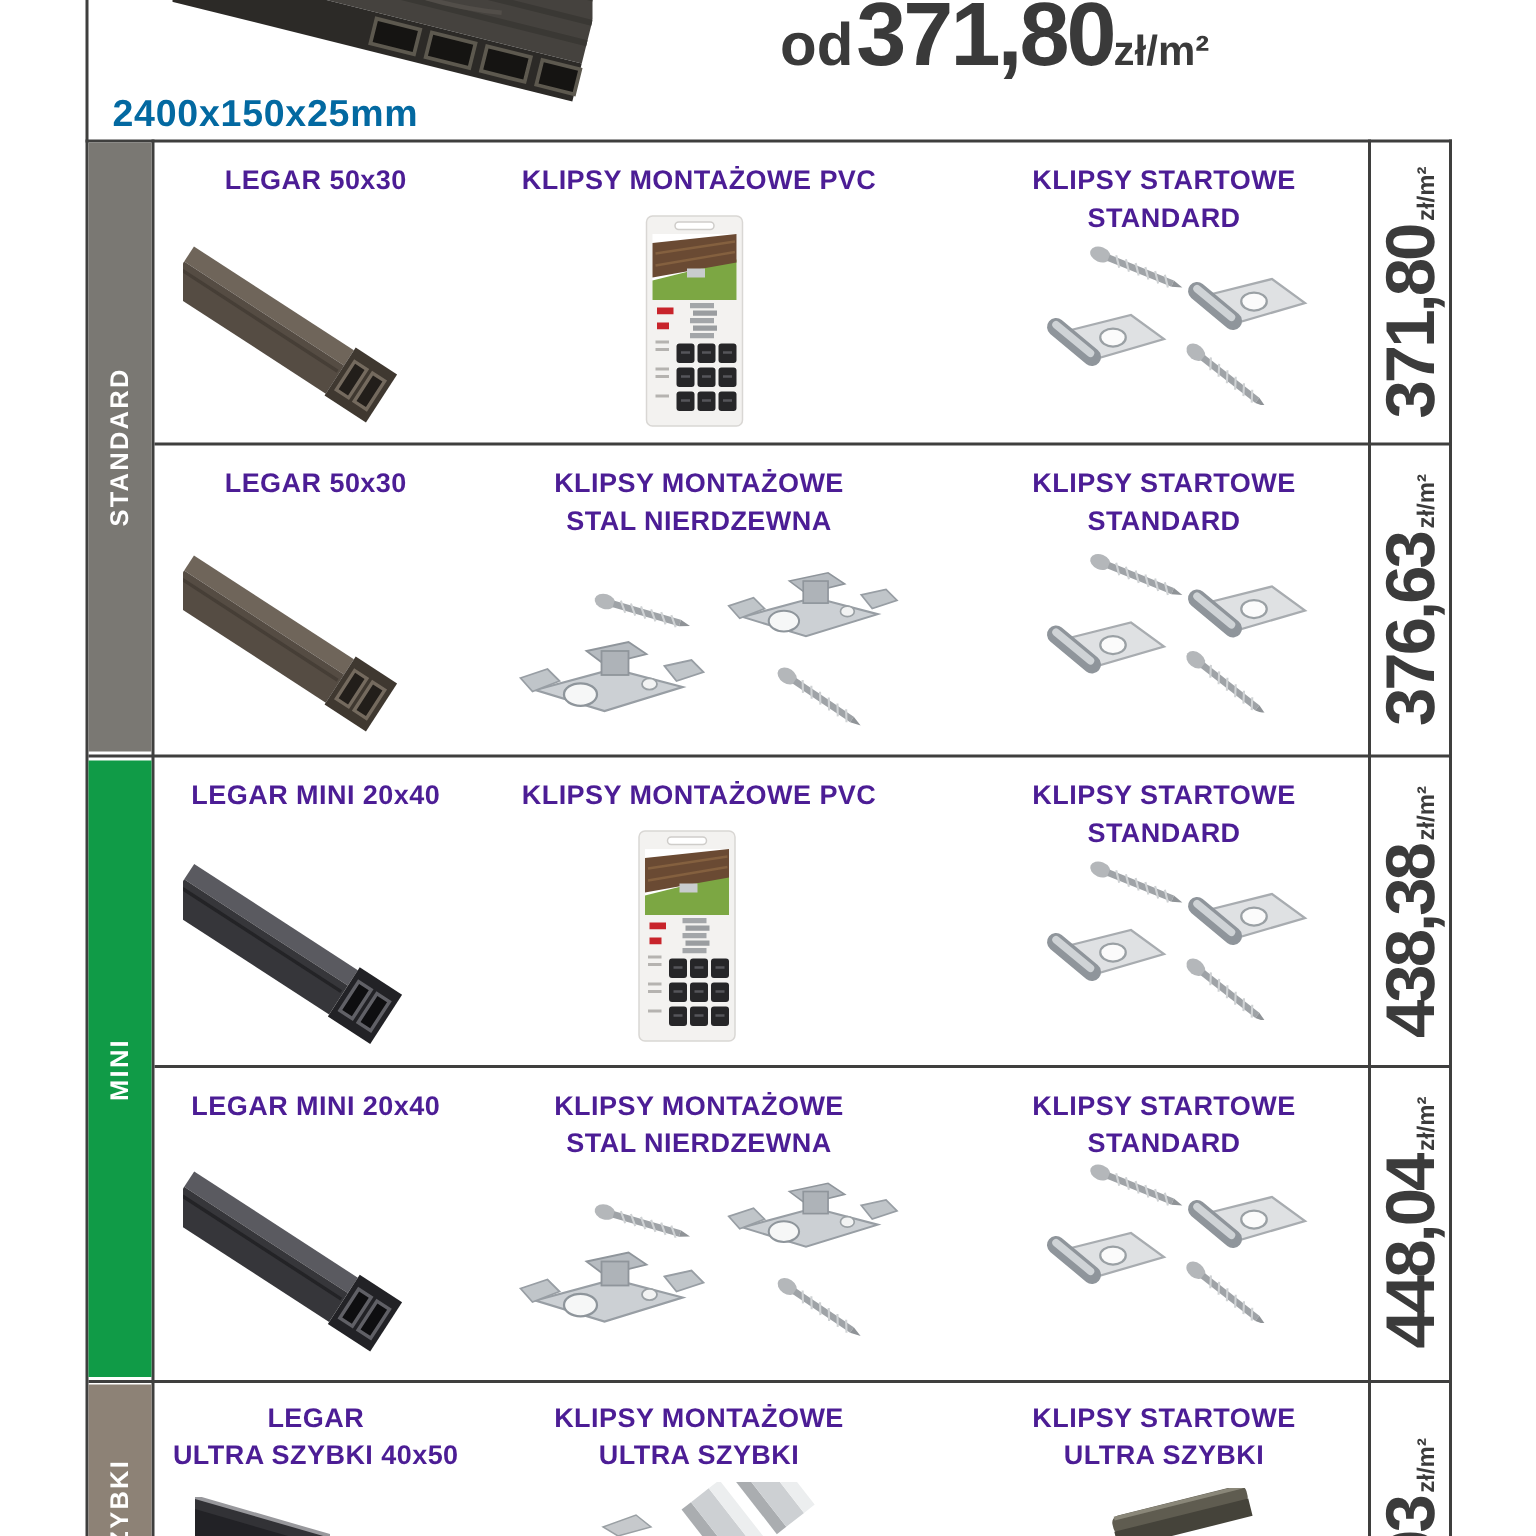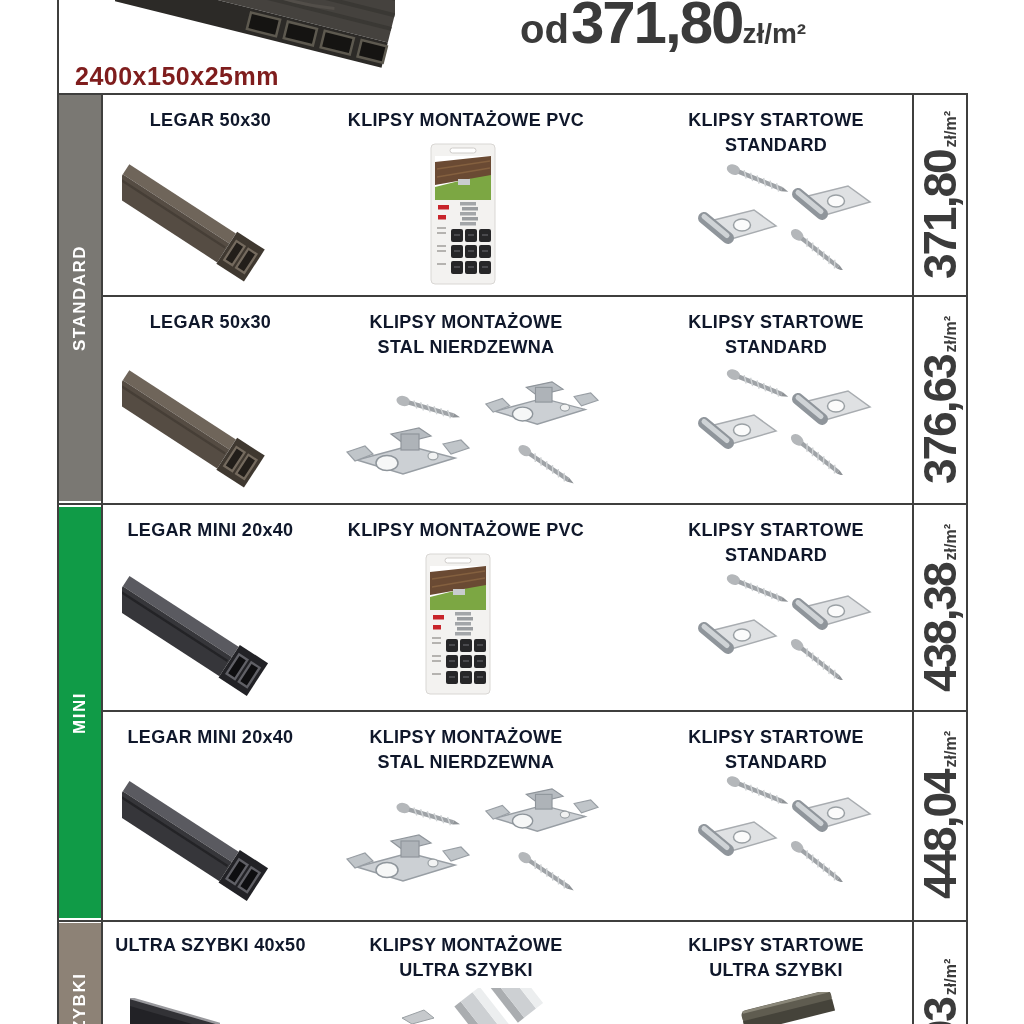--- a/index.html
+++ b/index.html
@@ -9,36 +9,36 @@
   }
   .line{position:absolute;background:#3f3f3e}
   .bar{position:absolute;left:59px;width:42px}
   .bar-label{
     position:absolute;top:50%;left:50%;
     transform:translate(-50%,-50%) rotate(-90deg);
     white-space:nowrap;color:#fff;font-weight:700;font-size:17px;letter-spacing:1.5px;
   }
   .title{
     position:absolute;text-align:center;font-weight:700;font-size:18px;
-    line-height:25px;color:#0f172a;letter-spacing:.3px;
+    line-height:25px;color:#4c1d95;letter-spacing:.3px;
   }
   .img{position:absolute}
   .price-cell{position:absolute;left:914px;width:52px}
   .price-rot{
     position:absolute;top:50%;left:50%;
     transform:translate(-50%,-50%) rotate(-90deg);
     white-space:nowrap;display:flex;align-items:baseline;line-height:1;
   }
   .price-num{font-size:46px;font-weight:700;letter-spacing:-2px;color:#3b3b3b}
   .price-unit{font-size:16px;font-weight:700;margin-left:3px;color:#3b3b3b}
   .hdr-price{position:absolute;left:520px;top:-7px;display:flex;align-items:baseline;line-height:1;color:#3a3a3a}
   .hdr-od{font-size:40px;font-weight:700;margin-right:2px}
   .hdr-num{font-size:60px;font-weight:700;letter-spacing:-2px}
   .hdr-unit{font-size:28px;font-weight:700}
-  .dims{position:absolute;left:75px;top:64px;font-size:25px;font-weight:700;letter-spacing:.5px;color:#7f1d1d;line-height:1}
+  .dims{position:absolute;left:75px;top:64px;font-size:25px;font-weight:700;letter-spacing:.5px;color:#0369a1;line-height:1}
   svg{display:block}
 </style>
 </head>
 <body>
 
 <svg width="0" height="0" style="position:absolute" aria-hidden="true">
   <defs>
     <g id="g-joist">
       <g transform="rotate(33 20 30)">
         <rect x="0" y="18" width="170" height="16" fill="var(--jTop)"></rect>
@@ -298,20 +298,21 @@
   <div class="price-cell" style="top:712px;height:206px">
     <div class="price-rot">
       <span class="price-num">448,04</span>
       <span class="price-unit">zł/m²</span>
     </div>
   </div>
 </div>
 
 <div>
   <div class="title" style="left:103px;top:933px;width:215px">
+    <div>LEGAR</div>
     <div>ULTRA SZYBKI 40x50</div>
   </div>
   <div class="title" style="left:330px;top:933px;width:272px">
     <div>KLIPSY MONTAŻOWE</div>
     <div>ULTRA SZYBKI</div>
   </div>
   <div class="title" style="left:640px;top:933px;width:272px">
     <div>KLIPSY STARTOWE</div>
     <div>ULTRA SZYBKI</div>
   </div>

